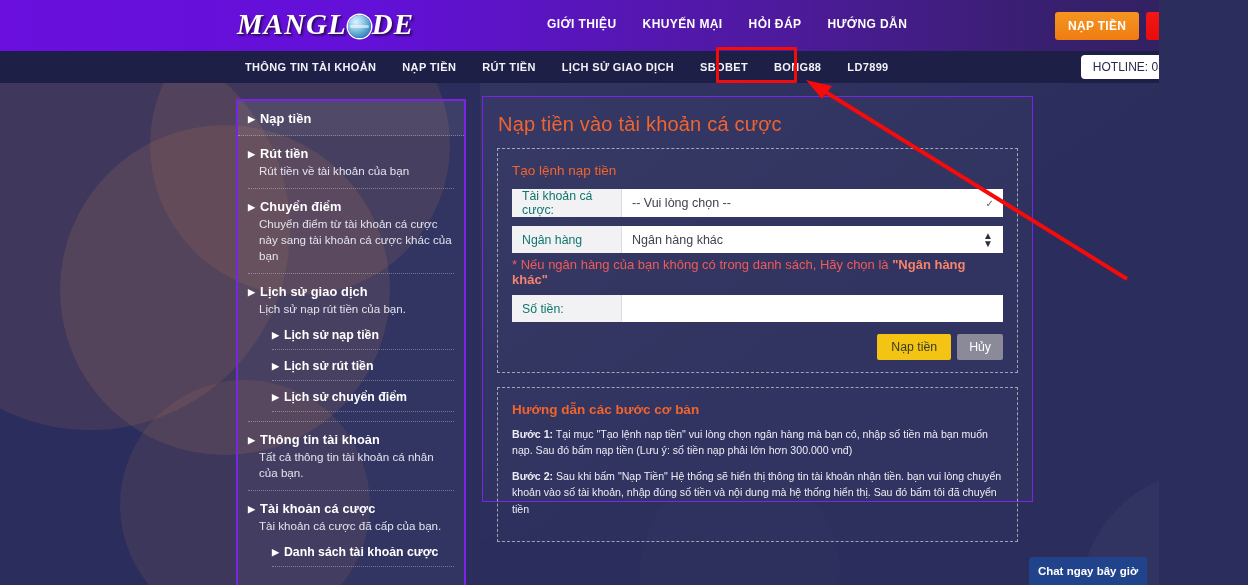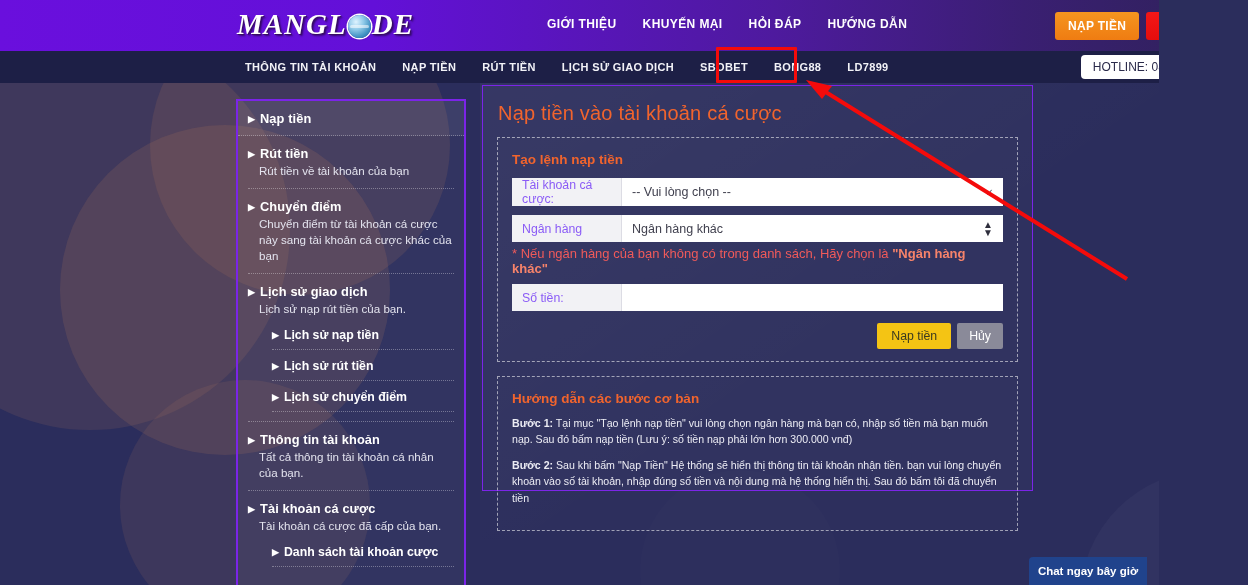--- a/index.html
+++ b/index.html
@@ -110,40 +110,40 @@
   }
   .sub-group { padding-left: 24px; padding-top: 2px; }
   .sub-item {
     color: #ffffff; font-size: 12.3px; font-weight: 700;
     padding: 9px 0 7px 0; border-bottom: 1px dotted rgba(255,255,255,0.33);
     display: flex; align-items: baseline; gap: 5px;
   }
 
   
   .main-panel {
-    position: absolute; left: 482px; top: 85px; width: 551px; height: 406px;
+    position: absolute; left: 482px; top: 96px; width: 551px; height: 406px;
     border: 1px solid #7b24e8;
     background: rgba(255,255,255,0.018);
     padding: 16px 14px;
   }
   .page-title {
     color: #f1642d; font-size: 20px; font-weight: 400; letter-spacing: .2px;
     margin: 0 0 12px 1px;
   }
   .card {
     border: 1px dashed rgba(255,255,255,0.55);
     padding: 14px 14px 12px 14px;
     margin-bottom: 14px;
     background: rgba(255,255,255,0.012);
   }
-  .card-title { color: #f1642d; font-size: 13.5px; font-weight: 700; margin-bottom: 11px; }
+  .card-title { color: #f1642d; font-size: 13.5px; font-weight: 400; margin-bottom: 11px; }
 
   .frow { display: flex; align-items: stretch; margin-bottom: 9px; }
   .flabel {
-    background: #f2f2f5; color: #8b5cf6; font-size: 12.3px;
+    background: #f2f2f5; color: #0f766e; font-size: 12.3px;
     display: flex; align-items: center; padding: 0 10px;
     width: 110px; border-right: 1px solid #dcdce4; min-height: 27px;
   }
   .fctrl {
     flex: 1; background: #ffffff; min-height: 27px;
     display: flex; align-items: center; padding: 0 10px;
     color: #41414f; font-size: 12.5px; position: relative;
   }
   .fctrl .caret { position: absolute; right: 9px; color: #5a5a6c; font-size: 10px; }
   .fctrl .stepper { position: absolute; right: 10px; color: #2e2e3c; font-size: 10px; line-height: 8px; text-align: center; }

